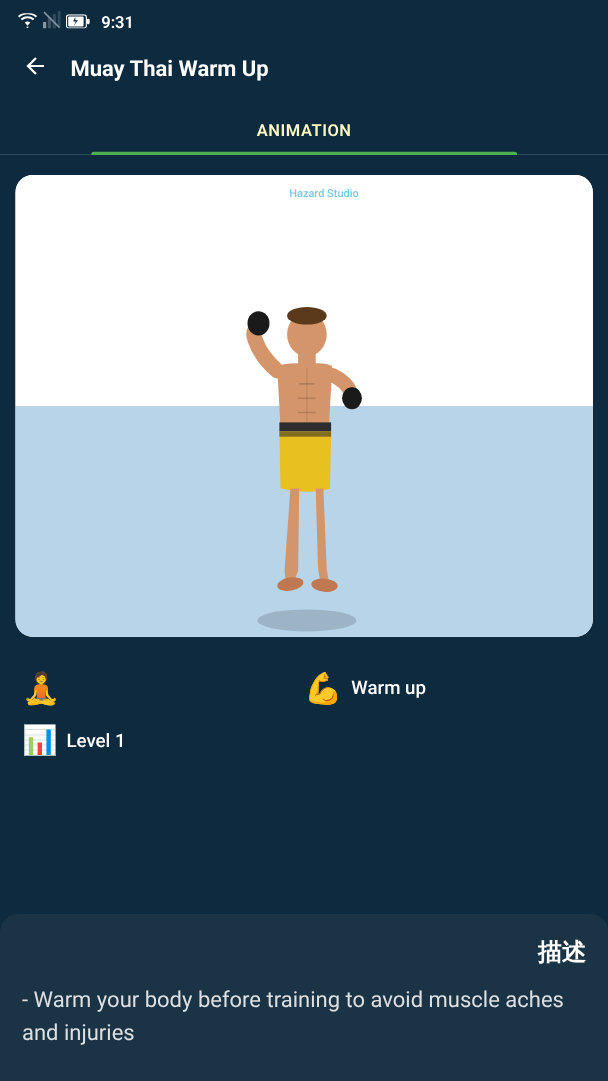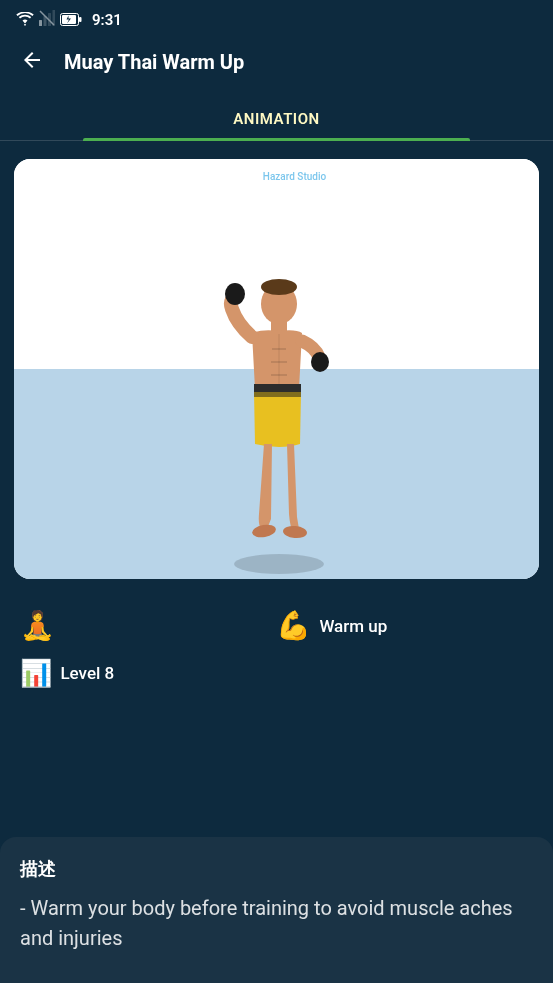--- a/index.html
+++ b/index.html
@@ -181,24 +181,25 @@
       position: absolute;
       bottom: 0;
       left: 0;
       right: 0;
       background: #1a3345;
       border-radius: 16px 16px 0 0;
       padding: 20px 20px 30px;
     }
 
     .description-title {
-      font-size: 18px;
+      font-size: 22px;
       font-weight: 700;
       color: #ffffff;
       margin-bottom: 12px;
+      text-align: right;
     }
 
     .description-text {
       font-size: 20px;
       color: rgba(255,255,255,0.85);
       line-height: 1.5;
     }
   </style>
 </head>
 <body>
@@ -308,19 +309,19 @@
     <span class="info-emoji">🧘</span>
   </div>
   <div class="info-item">
     <span class="info-emoji">💪</span>
     <span class="info-text">Warm up</span>
   </div>
 </div>
 
 <div class="level-row">
   <span class="level-emoji">📊</span>
-  <span class="level-text">Level 8</span>
+  <span class="level-text">Level 1</span>
 </div>
 
 <div class="description-panel">
   <div class="description-title">描述</div>
   <div class="description-text">- Warm your body before training to avoid muscle aches and injuries</div>
 </div>
 
 </body></html>

